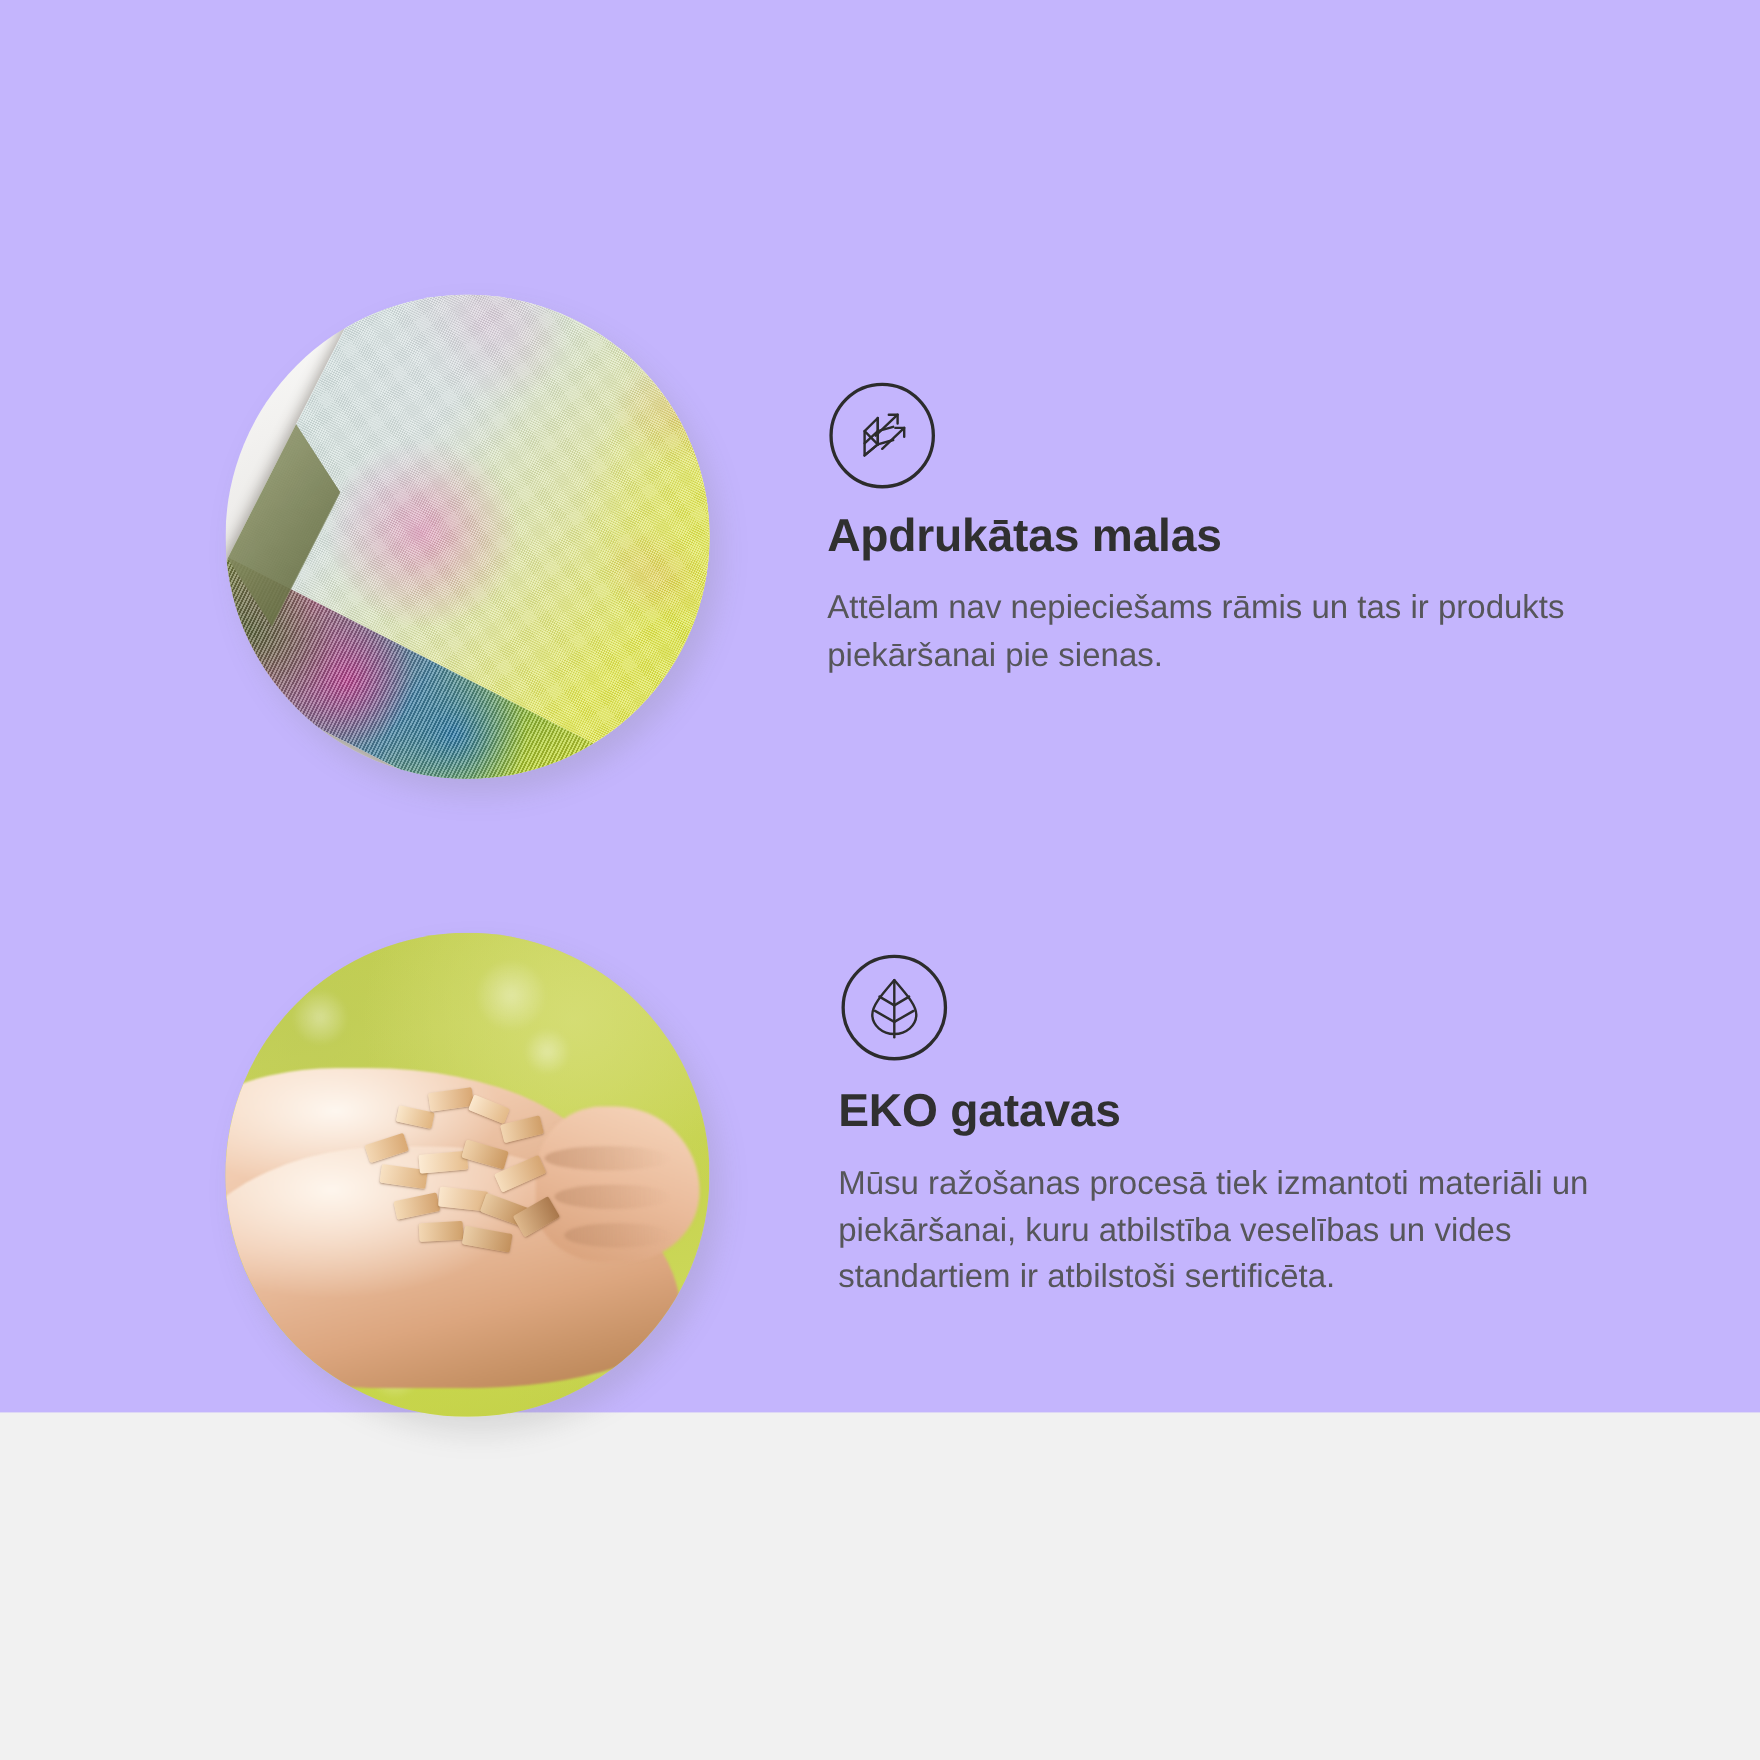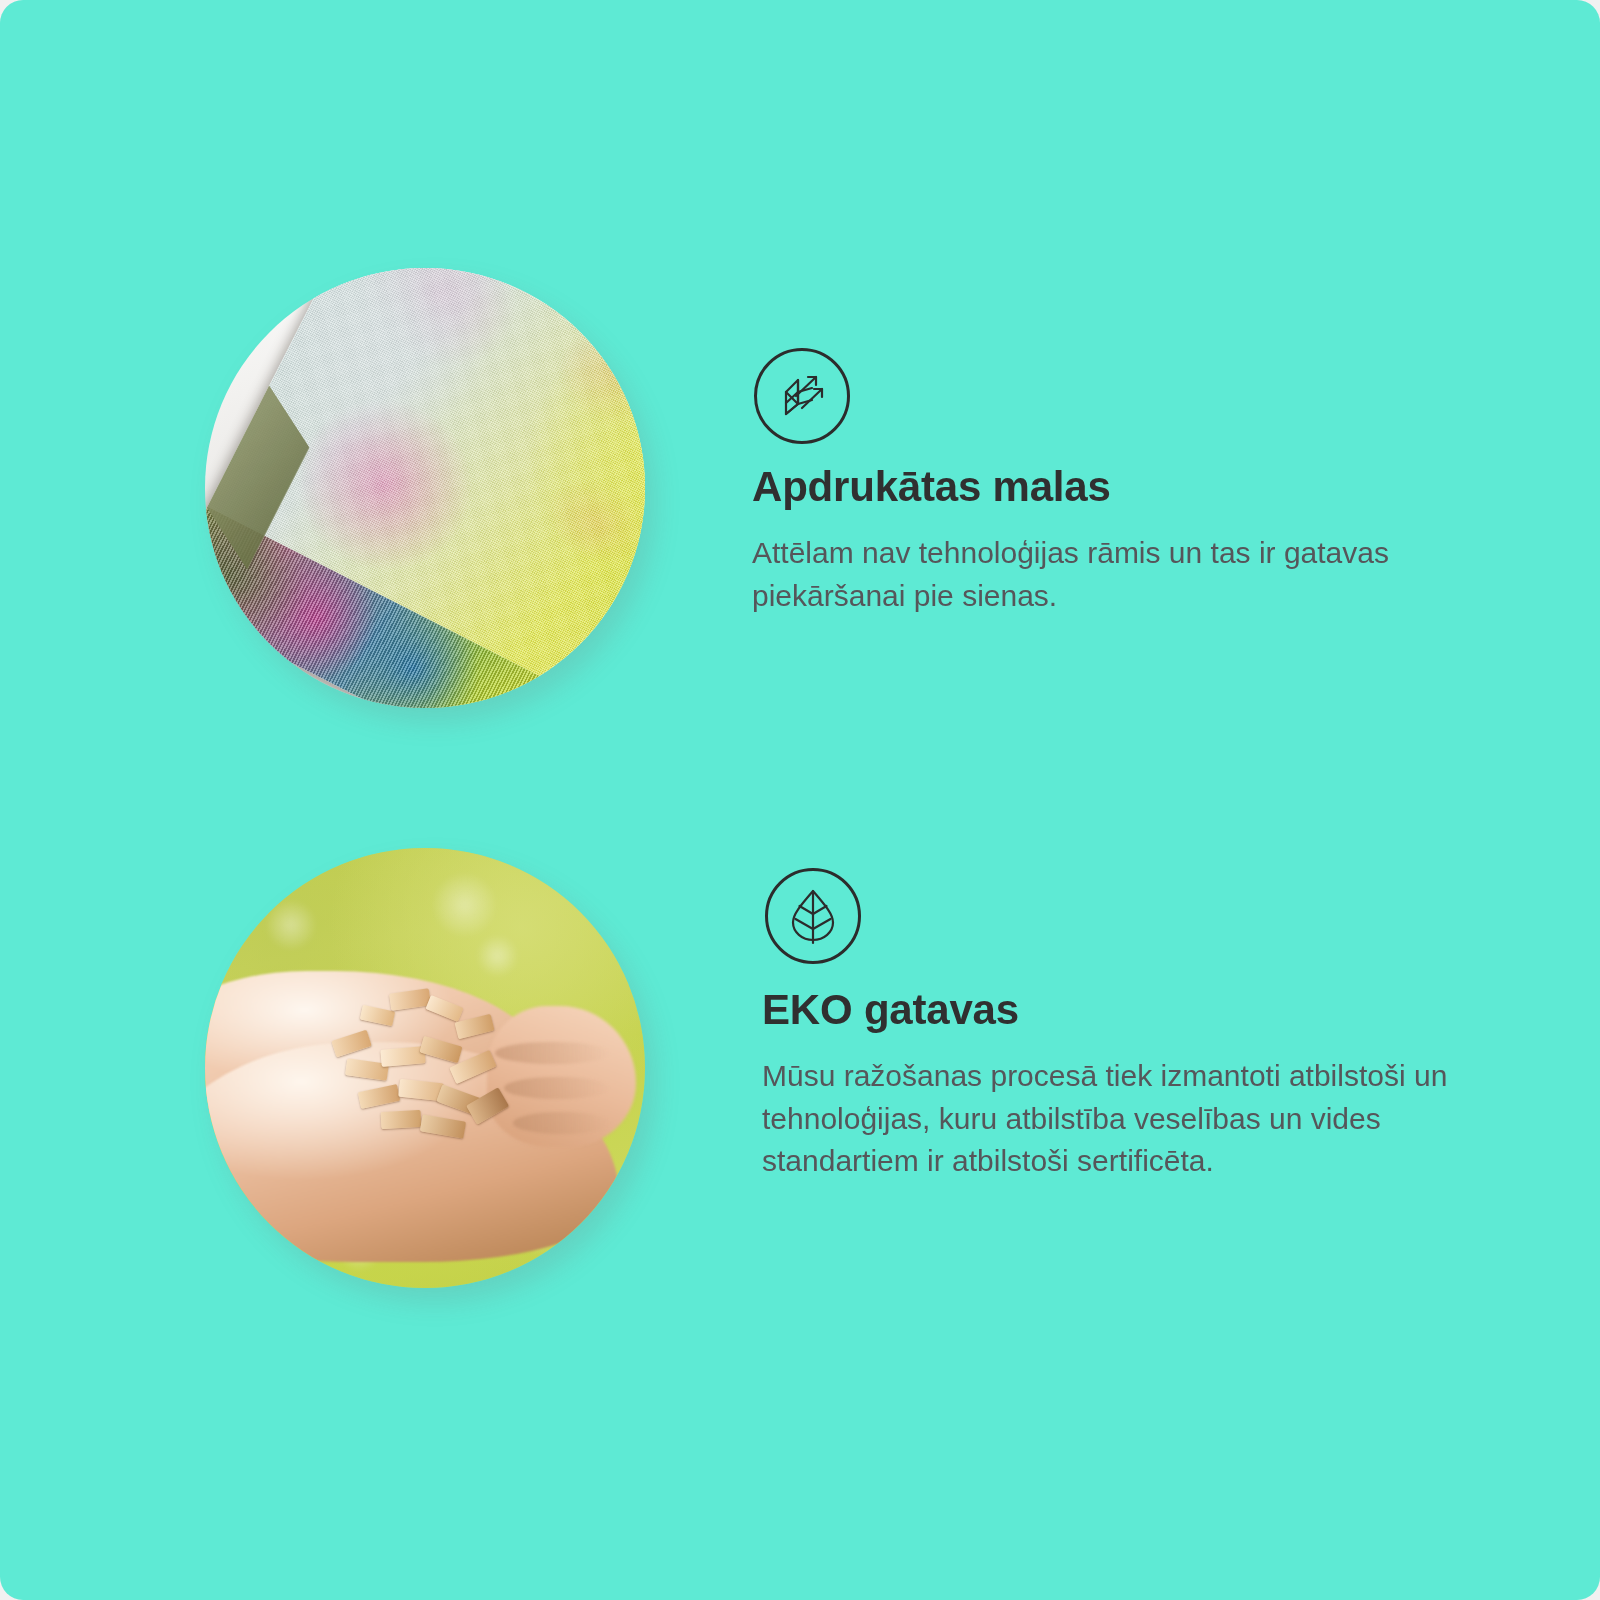--- a/index.html
+++ b/index.html
@@ -9,23 +9,22 @@
   body {
     width: 1600px;
     height: 1600px;
     background: #f1f1f1;
     font-family: "Liberation Sans", sans-serif;
     overflow: hidden;
   }
   .page {
     position: relative;
     width: 1600px;
-    height: 1600px;
-    background: #5eead4;
-    border-radius: 23px;
+    height: 1284px;
+    background: #c4b5fd;
   }
 
   
   .feature {
     position: absolute;
     left: 0;
     width: 1600px;
   }
   #feature-0 { top: 260px; height: 520px; }
   #feature-1 { top: 840px; height: 520px; }
@@ -275,21 +274,21 @@
           <path d="M14 37 L26 26"></path>
           <path d="M26 26 L40 22"></path>
 
           <path d="M24 30 L44 11"></path>
           <path d="M36 11 L44 11 L44 19"></path>
           <path d="M30 42 L50 23"></path>
           <path d="M42 23 L50 23 L50 31"></path>
         </svg>
       </div>
       <h2 class="feature-title">Apdrukātas malas</h2>
-      <p class="feature-desc">Attēlam nav tehnoloģijas rāmis un tas ir gatavas piekāršanai pie sienas.</p>
+      <p class="feature-desc">Attēlam nav nepieciešams rāmis un tas ir produkts piekāršanai pie sienas.</p>
     </div>
   </section>
 
   <section class="feature" id="feature-1">
 
     <div class="photo-wrap">
       <div class="photo-circle">
         <div class="eco-scene">
           <div class="bokeh" style="left:52%;top:6%;width:14%;height:14%;"></div>
           <div class="bokeh" style="left:62%;top:20%;width:9%;height:9%;"></div>
@@ -333,17 +332,17 @@
 
           <path d="M28 5 L28 57"></path>
 
           <path d="M28 28 L14.5 20"></path>
           <path d="M28 28 L41.5 20"></path>
           <path d="M28 43 L10.5 33"></path>
           <path d="M28 43 L45.5 33"></path>
         </svg>
       </div>
       <h2 class="feature-title">EKO gatavas</h2>
-      <p class="feature-desc">Mūsu ražošanas procesā tiek izmantoti atbilstoši un tehnoloģijas, kuru atbilstība veselības un vides standartiem ir atbilstoši sertificēta.</p>
+      <p class="feature-desc">Mūsu ražošanas procesā tiek izmantoti materiāli un piekāršanai, kuru atbilstība veselības un vides standartiem ir atbilstoši sertificēta.</p>
     </div>
   </section>
 
 </div>
 
 </body></html>

